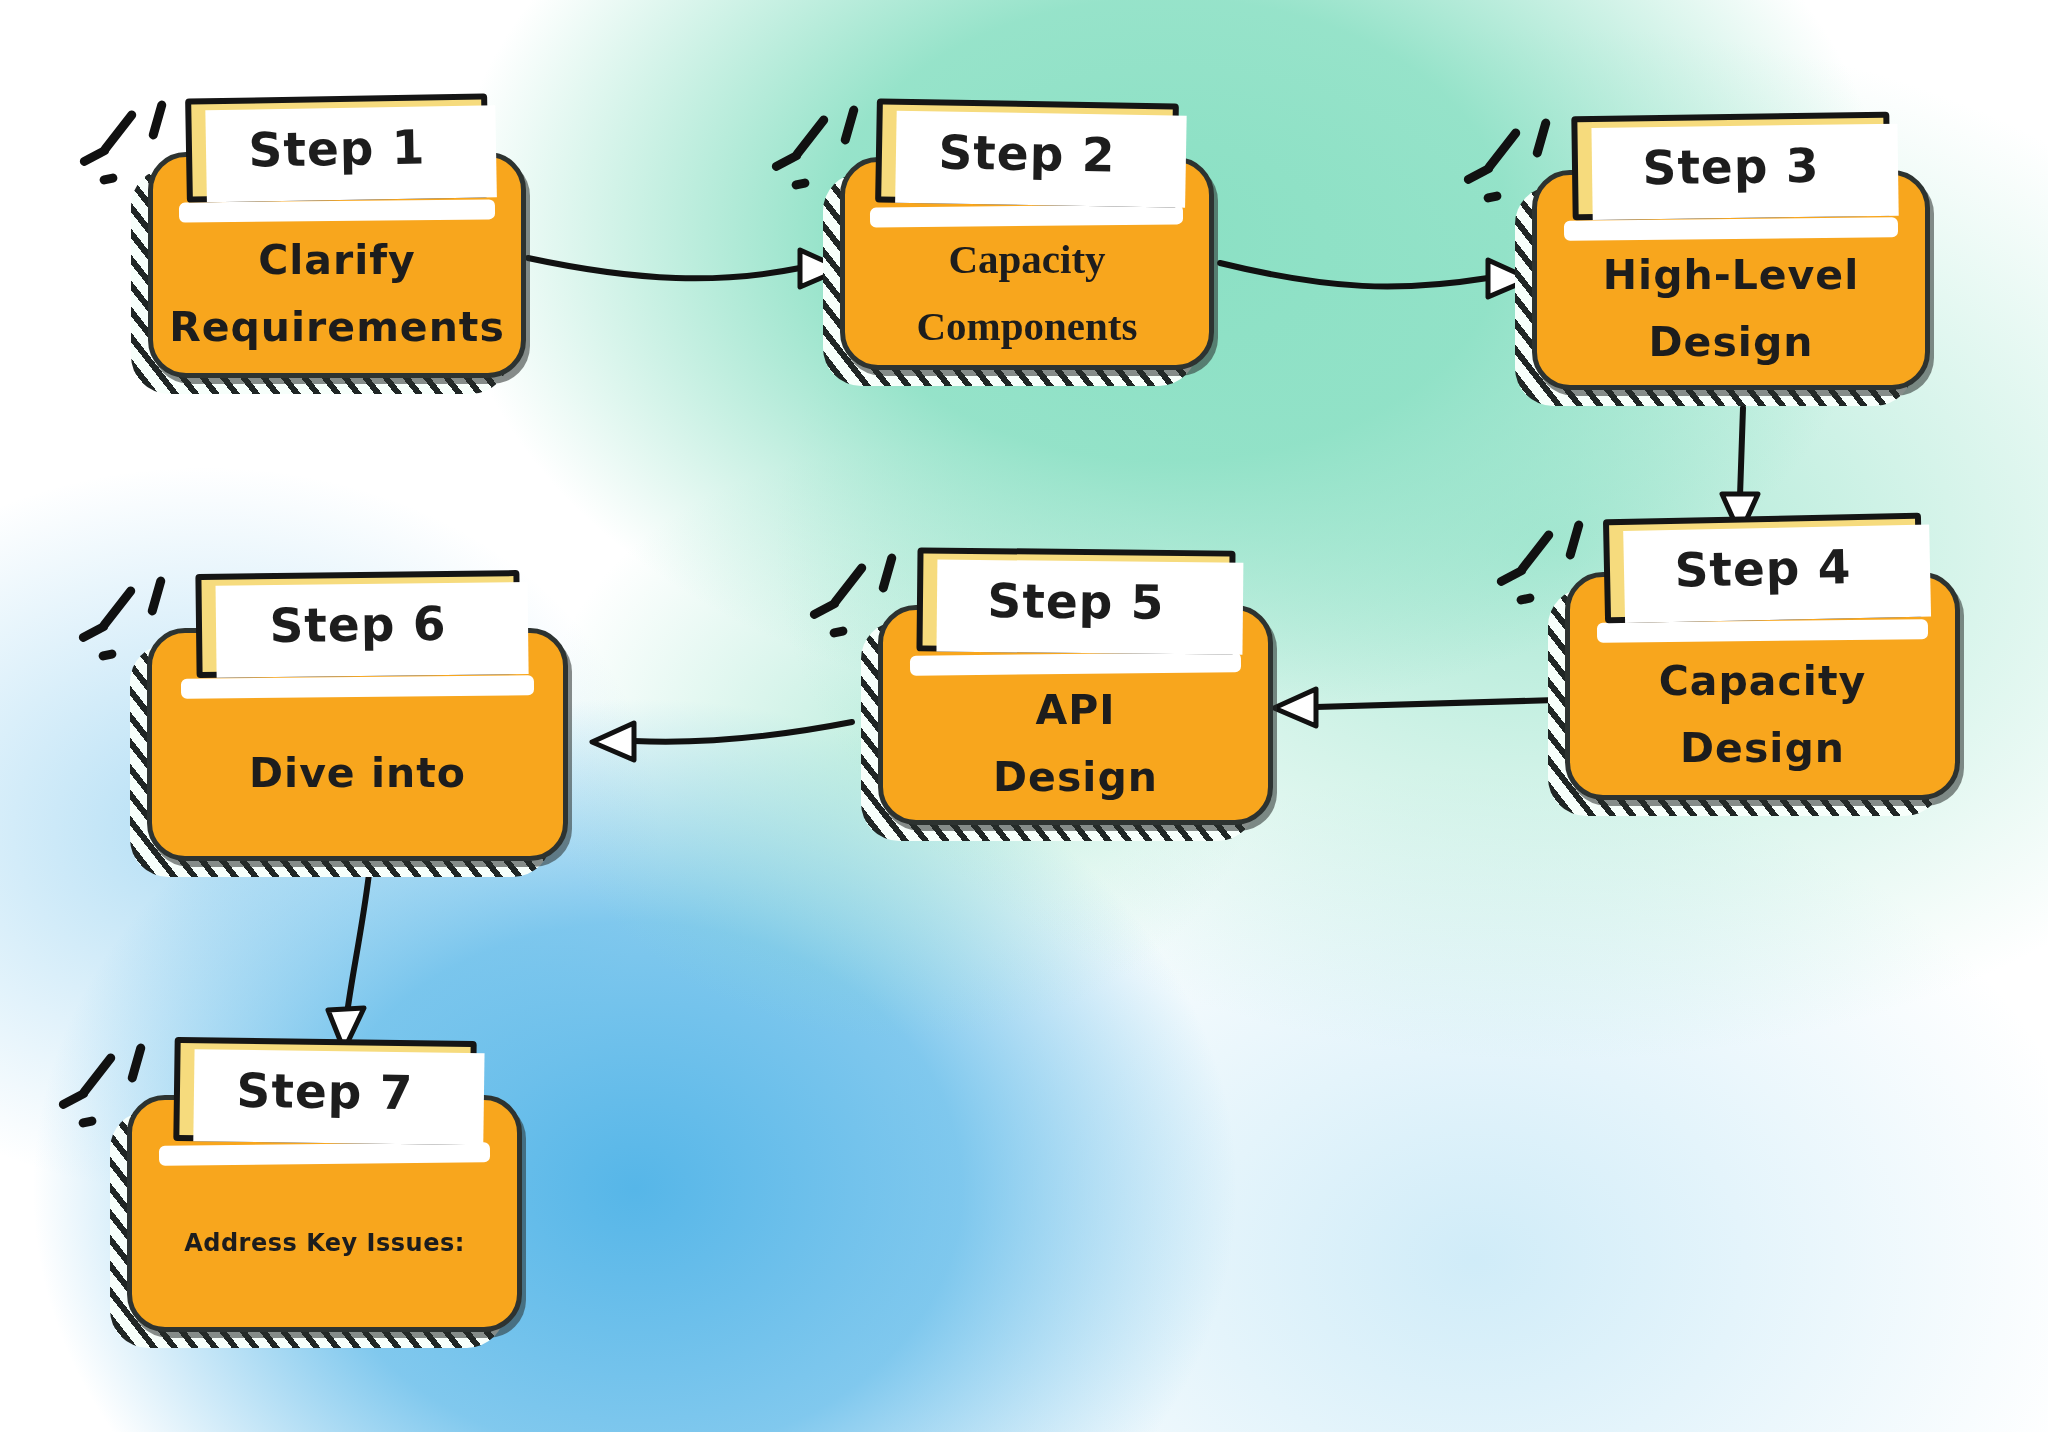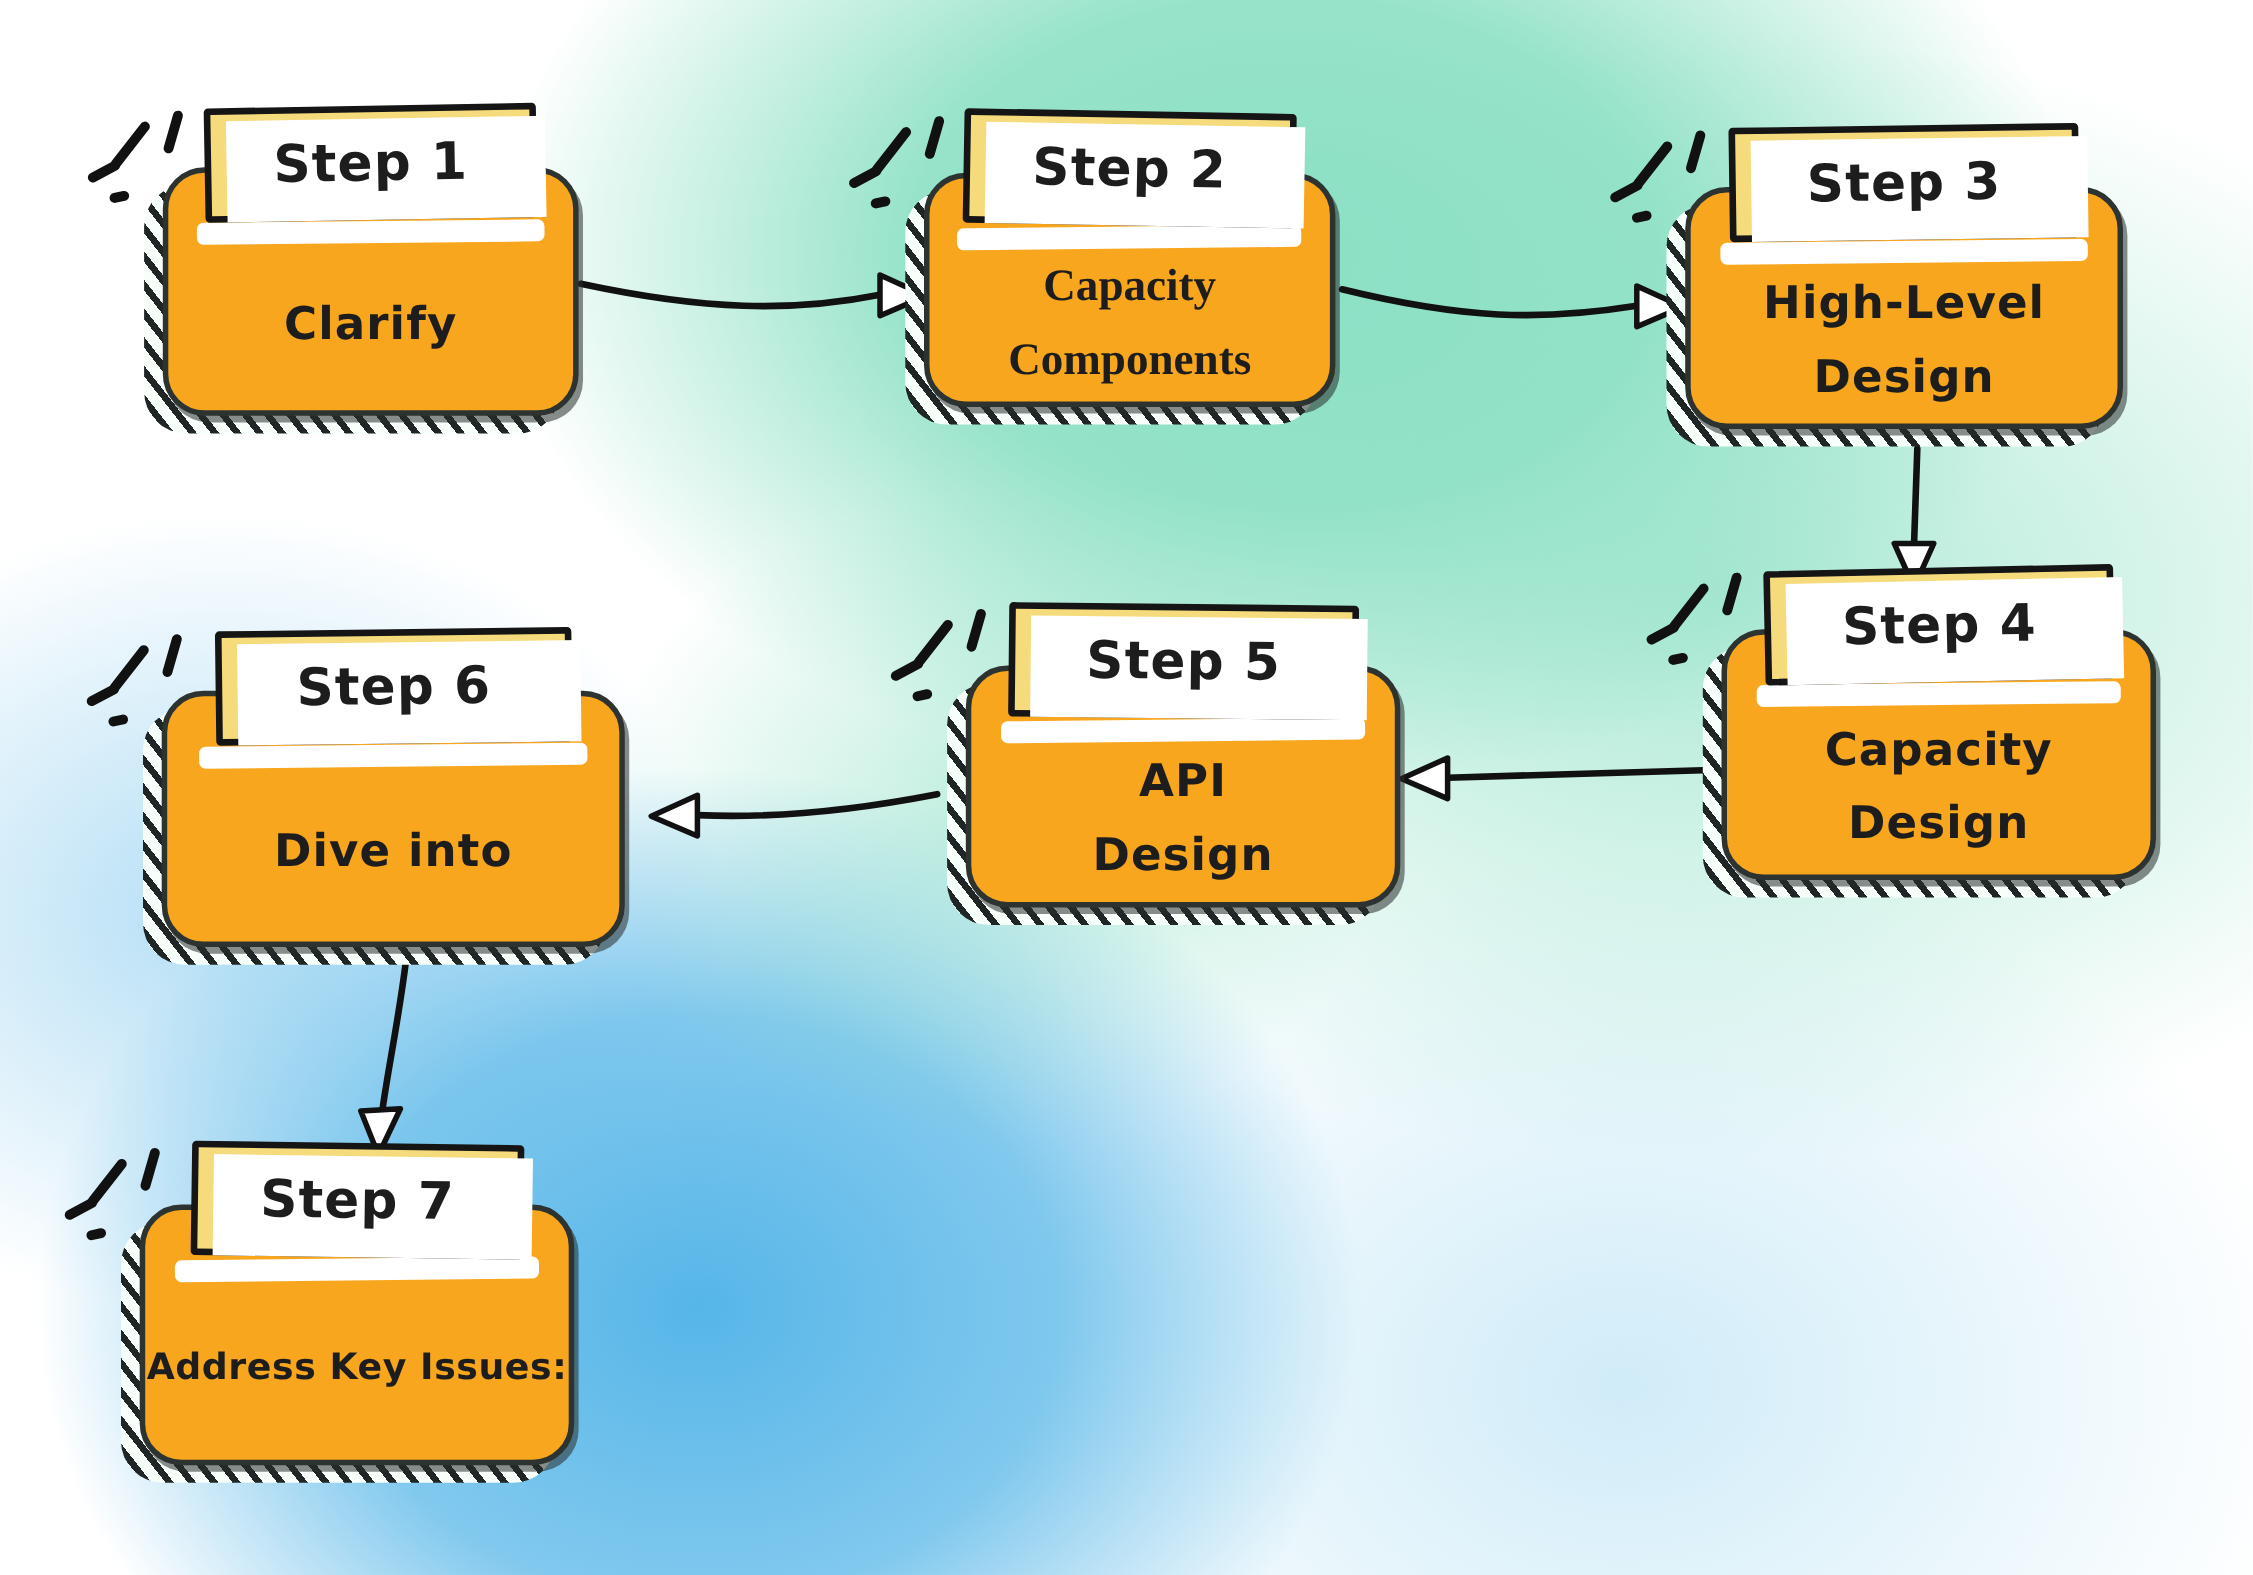--- a/index.html
+++ b/index.html
@@ -99,21 +99,21 @@
   .s3{left:1532px;top:170px;width:398px;height:220px;}
   .s3 .banner{width:306px;margin-left:-159px;transform:rotate(-.8deg);}
   .s4{left:1565px;top:572px;width:395px;height:228px;}
   .s4 .banner{width:306px;margin-left:-159px;transform:rotate(-1.2deg);}
   .s5{left:878px;top:605px;width:395px;height:220px;}
   .s5 .banner{width:306px;margin-left:-159px;transform:rotate(.6deg);}
   .s6{left:147px;top:628px;width:421px;height:233px;}
   .s6 .banner{width:312px;margin-left:-162px;transform:rotate(-.7deg);}
   .s7{left:127px;top:1095px;width:395px;height:237px;}
   .s7 .banner{transform:rotate(.8deg);}
-  .s7 .body-text{font-size:33px;gap:22px;letter-spacing:.5px;}
+  .s7 .body-text{font-size:24px;gap:22px;letter-spacing:.5px;}
 
   
   svg.arrows{position:absolute;inset:0;z-index:1;}
   svg.arrows path.shaft{fill:none;stroke:#111;stroke-width:6;stroke-linecap:round;}
   svg.arrows path.head{fill:#ffffff;stroke:#111;stroke-width:5;stroke-linejoin:round;}
 </style>
 </head>
 <body>
 
 <div class="canvas">
@@ -149,20 +149,21 @@
     <span class="spark">
         <i></i>
         <i></i>
         <i></i>
         <i></i>
       </span>
     <div class="card">
       <div class="white-strip"></div>
       <div class="body-text">
         <div>Clarify</div>
+        <div>Requirements</div>
       </div>
     </div>
     <div class="banner">
       <span>Step 1</span>
     </div>
   </div>
 
   <div class="step s2">
     <span class="spark">
         <i></i>

